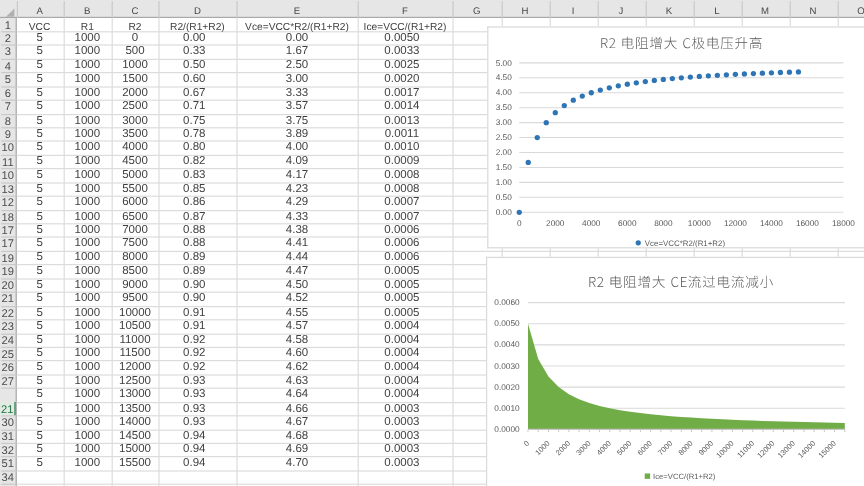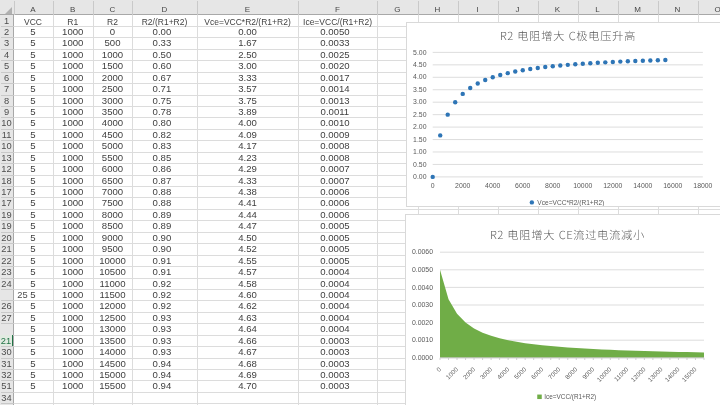--- a/index.html
+++ b/index.html
@@ -137,21 +137,21 @@
 <div class="abs" style="left:0;top:174.60399999999998px;width:13.0px;height:11.436px;line-height:13.286px;text-align:center;font-size:9.3px;color:#4d4d4d;">18</div>
 <div class="abs" style="left:0;top:186.04px;width:13.0px;height:11.436px;line-height:13.286px;text-align:center;font-size:9.3px;color:#4d4d4d;">17</div>
 <div class="abs" style="left:0;top:197.476px;width:13.0px;height:11.436px;line-height:13.286px;text-align:center;font-size:9.3px;color:#4d4d4d;">17</div>
 <div class="abs" style="left:0;top:208.912px;width:13.0px;height:11.436px;line-height:13.286px;text-align:center;font-size:9.3px;color:#4d4d4d;">19</div>
 <div class="abs" style="left:0;top:220.348px;width:13.0px;height:11.436px;line-height:13.286px;text-align:center;font-size:9.3px;color:#4d4d4d;">19</div>
 <div class="abs" style="left:0;top:231.784px;width:13.0px;height:11.436px;line-height:13.286px;text-align:center;font-size:9.3px;color:#4d4d4d;">20</div>
 <div class="abs" style="left:0;top:243.22px;width:13.0px;height:11.436px;line-height:13.286px;text-align:center;font-size:9.3px;color:#4d4d4d;">21</div>
 <div class="abs" style="left:0;top:254.656px;width:13.0px;height:11.436px;line-height:13.286px;text-align:center;font-size:9.3px;color:#4d4d4d;">22</div>
 <div class="abs" style="left:0;top:266.092px;width:13.0px;height:11.436px;line-height:13.286px;text-align:center;font-size:9.3px;color:#4d4d4d;">23</div>
 <div class="abs" style="left:0;top:277.528px;width:13.0px;height:11.436px;line-height:13.286px;text-align:center;font-size:9.3px;color:#4d4d4d;">24</div>
-<div class="abs" style="left:0;top:288.964px;width:13.0px;height:11.436px;line-height:13.286px;text-align:center;font-size:9.3px;color:#4d4d4d;margin-left:16px;">25</div>
+<div class="abs" style="left:0;top:288.964px;width:13.0px;height:11.436px;line-height:13.286px;text-align:center;font-size:9.3px;color:#4d4d4d;">25</div>
 <div class="abs" style="left:0;top:300.4px;width:13.0px;height:11.436px;line-height:13.286px;text-align:center;font-size:9.3px;color:#4d4d4d;">26</div>
 <div class="abs" style="left:0;top:311.836px;width:13.0px;height:11.436px;line-height:13.286px;text-align:center;font-size:9.3px;color:#4d4d4d;">27</div>
 <div class="abs" style="left:0;top:334px;width:13.0px;height:11.436px;line-height:13.286px;text-align:center;font-size:9.3px;color:#4d4d4d;">28</div>
 <div class="abs" style="left:0;top:334.70799999999997px;width:13.0px;height:11.436px;line-height:13.286px;text-align:center;font-size:9.3px;background:#e2ebe2;color:#217346;border-right:1.5px solid #217346;">21</div>
 <div class="abs" style="left:0;top:346.144px;width:13.0px;height:11.436px;line-height:13.286px;text-align:center;font-size:9.3px;color:#4d4d4d;">30</div>
 <div class="abs" style="left:0;top:357.58px;width:13.0px;height:11.436px;line-height:13.286px;text-align:center;font-size:9.3px;color:#4d4d4d;">31</div>
 <div class="abs" style="left:0;top:369.016px;width:13.0px;height:11.436px;line-height:13.286px;text-align:center;font-size:9.3px;color:#4d4d4d;">32</div>
 <div class="abs" style="left:0;top:380.452px;width:13.0px;height:11.436px;line-height:13.286px;text-align:center;font-size:9.3px;color:#4d4d4d;">51</div>
 <div class="abs" style="left:0;top:391.888px;width:13.0px;height:11.436px;line-height:13.286px;text-align:center;font-size:9.3px;color:#4d4d4d;">34</div>
 <div class="abs" style="left:0;top:403.324px;width:13.0px;height:11.436px;line-height:13.286px;text-align:center;font-size:9.3px;color:#4d4d4d;">35</div>

